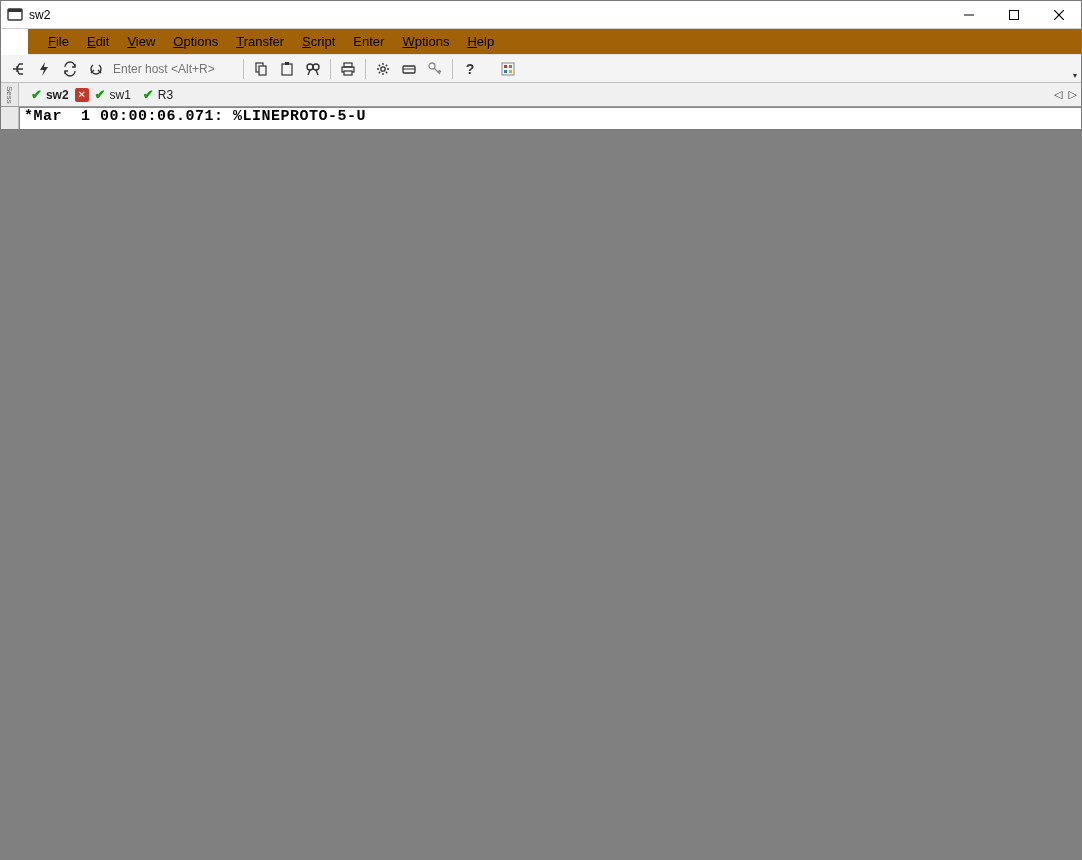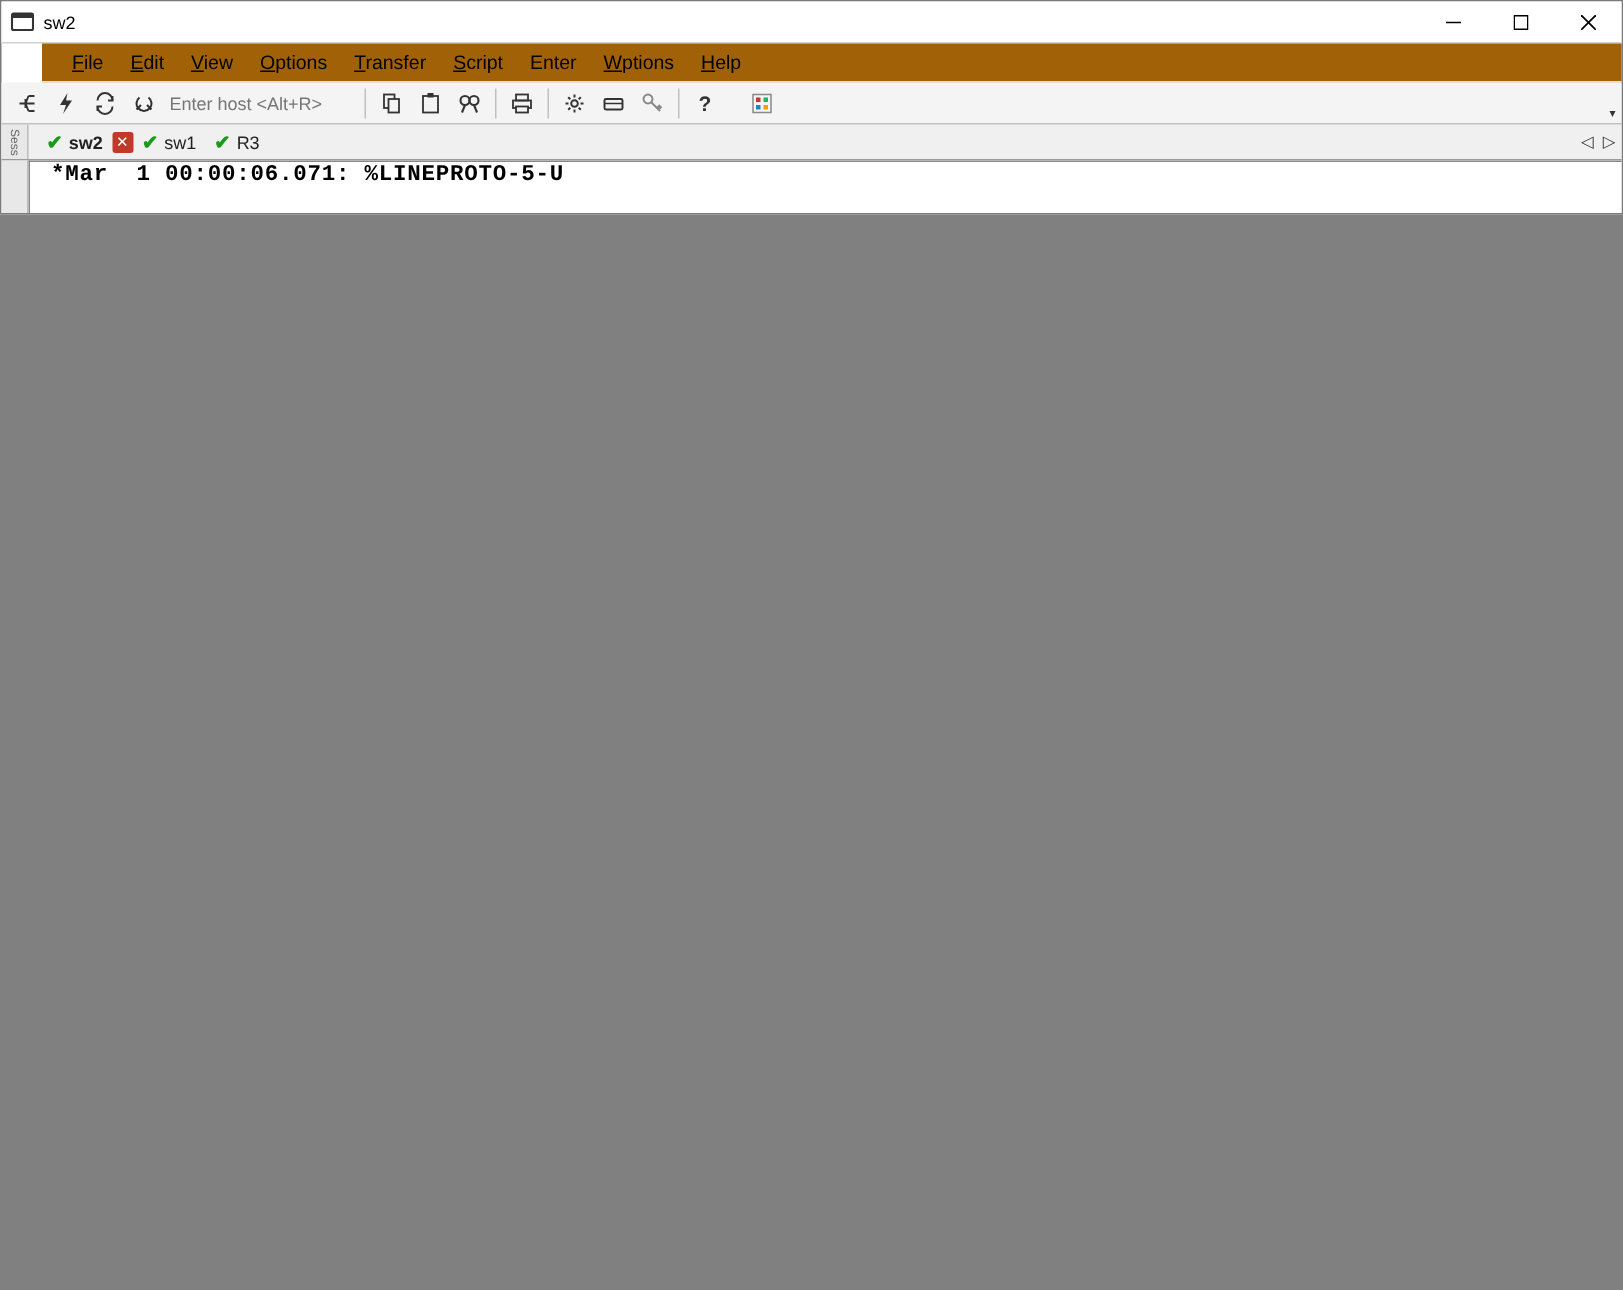--- a/index.html
+++ b/index.html
@@ -165,23 +165,23 @@
     border-right: 1px solid #bcbcbc;
   }
   .terminal {
     flex: 1;
     background: #fff;
     border-top: 1px solid #888;
     border-left: 1px solid #888;
     font-family: "Courier New", monospace;
     font-size: 15px;
     font-weight: bold;
-    padding: 0 14px;
+    padding: 0 4px;
     color: #000;
-    height: 35px;
+    height: 22px;
     overflow: hidden;
     white-space: pre;
     letter-spacing: 0.5px;
   }
   svg { display: block; }
 </style>
 </head>
 <body>
 
 <div class="app-window">

